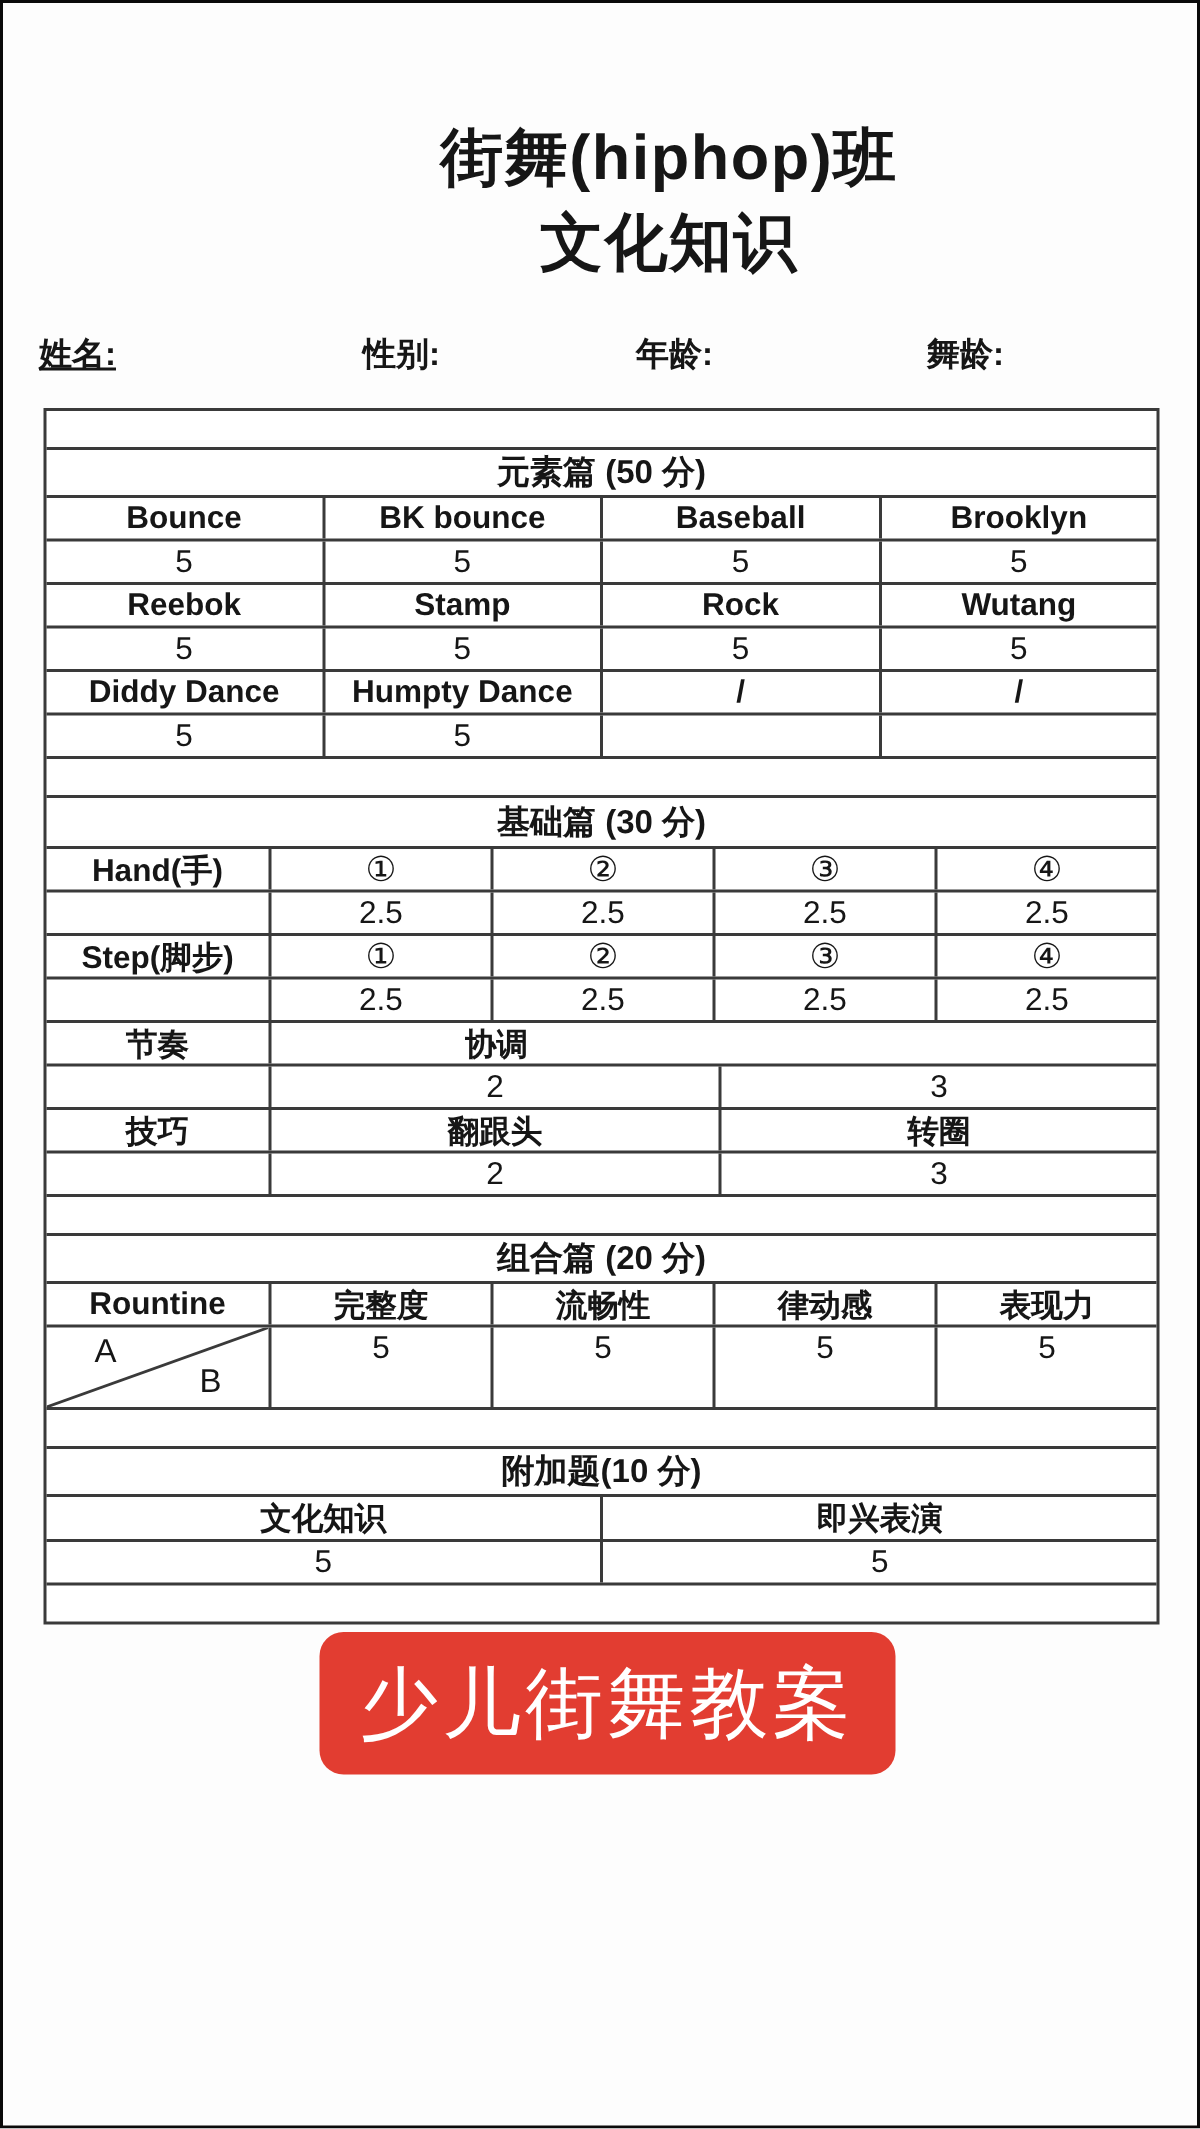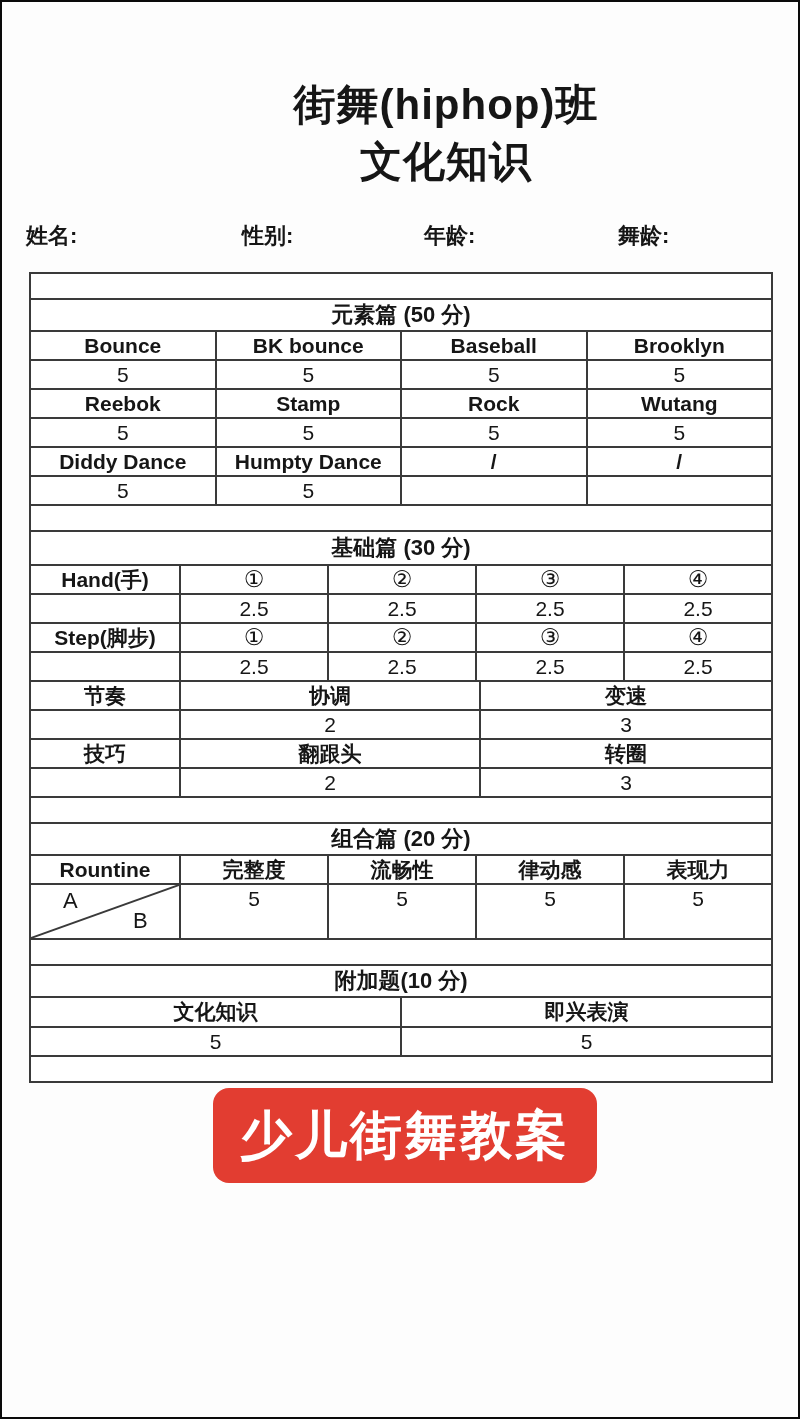--- a/index.html
+++ b/index.html
@@ -17,21 +17,21 @@
     pointer-events: none; z-index: 6;
   }
   .title {
     position: absolute; top: 76px; left: 0; width: 100%;
     text-align: center; font-size: 42px; line-height: 57px;
     font-weight: 700; letter-spacing: 1px; margin-left: 46px;
   }
   .title span { display: block; }
   .fields { position: absolute; top: 221px; left: 0; width: 100%; height: 26px; }
   .field { position: absolute; top: 0; font-size: 22px; font-weight: 700; }
-  .f-name  { left: 26px; }
+  .f-name  { left: 26px; text-decoration: underline; }
   .f-gender{ left: 242px; }
   .f-age   { left: 424px; }
   .f-dance { left: 618px; }
 
   .sheet {
     position: absolute; top: 272px; left: 29px; width: 744px;
     border: 2px solid #3a3a3a; background: #fff;
   }
   .tr { display: flex; border-bottom: 2px solid #3a3a3a; }
   .tr:last-child { border-bottom: none; }
@@ -57,21 +57,21 @@
   .diag { position: relative; }
   .diag svg { position: absolute; inset: 0; width: 100%; height: 100%; }
   .diag .a { position: absolute; left: 32px; top: 3px;  font-size: 22px; font-weight: 400; }
   .diag .b { position: absolute; left: 102px; top: 23px; font-size: 22px; font-weight: 400; }
   .score-top { align-items: flex-start; padding-top: 2px; }
 
   .badge {
     position: absolute; top: 1088px; left: 213px;
     width: 384px; height: 95px; border-radius: 16px;
     display: flex; align-items: center; justify-content: center;
-    font-size: 52px; font-weight: 700; letter-spacing: 3px;
+    font-size: 52px; font-weight: 400; letter-spacing: 3px;
     z-index: 4;
   }
 </style>
 </head>
 <body>
 
 <div class="frame"></div>
 
 <h1 class="title">
   <span>街舞(hiphop)班</span>
@@ -162,21 +162,20 @@
   <div class="tr h29">
     <div class="td lbl"></div>
     <div class="td q">2.5</div>
     <div class="td q">2.5</div>
     <div class="td q">2.5</div>
     <div class="td q">2.5</div>
   </div>
   <div class="tr h29">
     <div class="td lbl">节奏</div>
     <div class="td half1 cjk">协调</div>
-    <div class="td half2 cjk">变速</div>
   </div>
   <div class="tr h29">
     <div class="td lbl"></div>
     <div class="td half1">2</div>
     <div class="td half2">3</div>
   </div>
   <div class="tr h29">
     <div class="td lbl">技巧</div>
     <div class="td half1 cjk">翻跟头</div>
     <div class="td half2 cjk">转圈</div>

